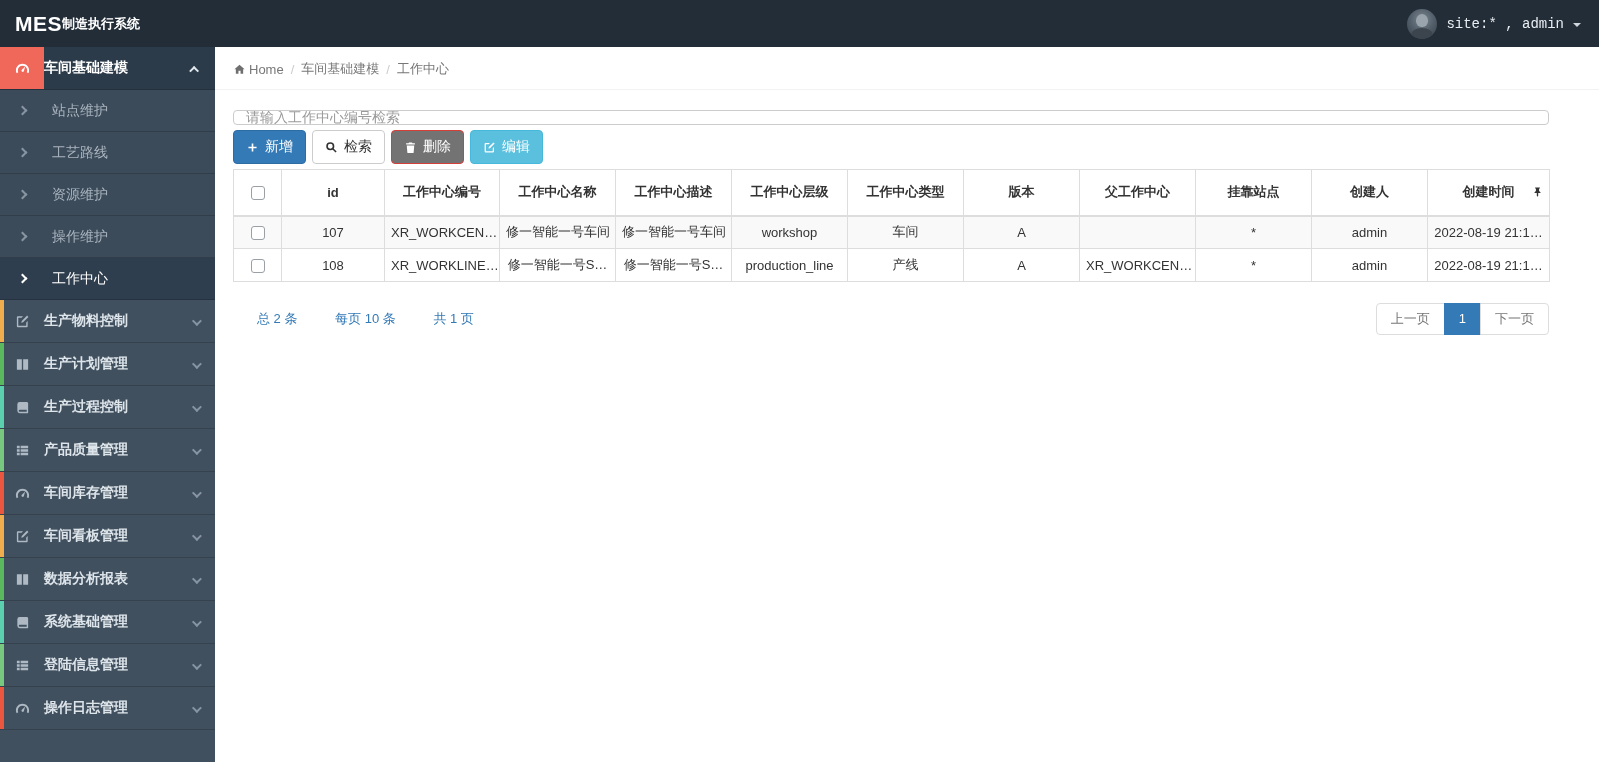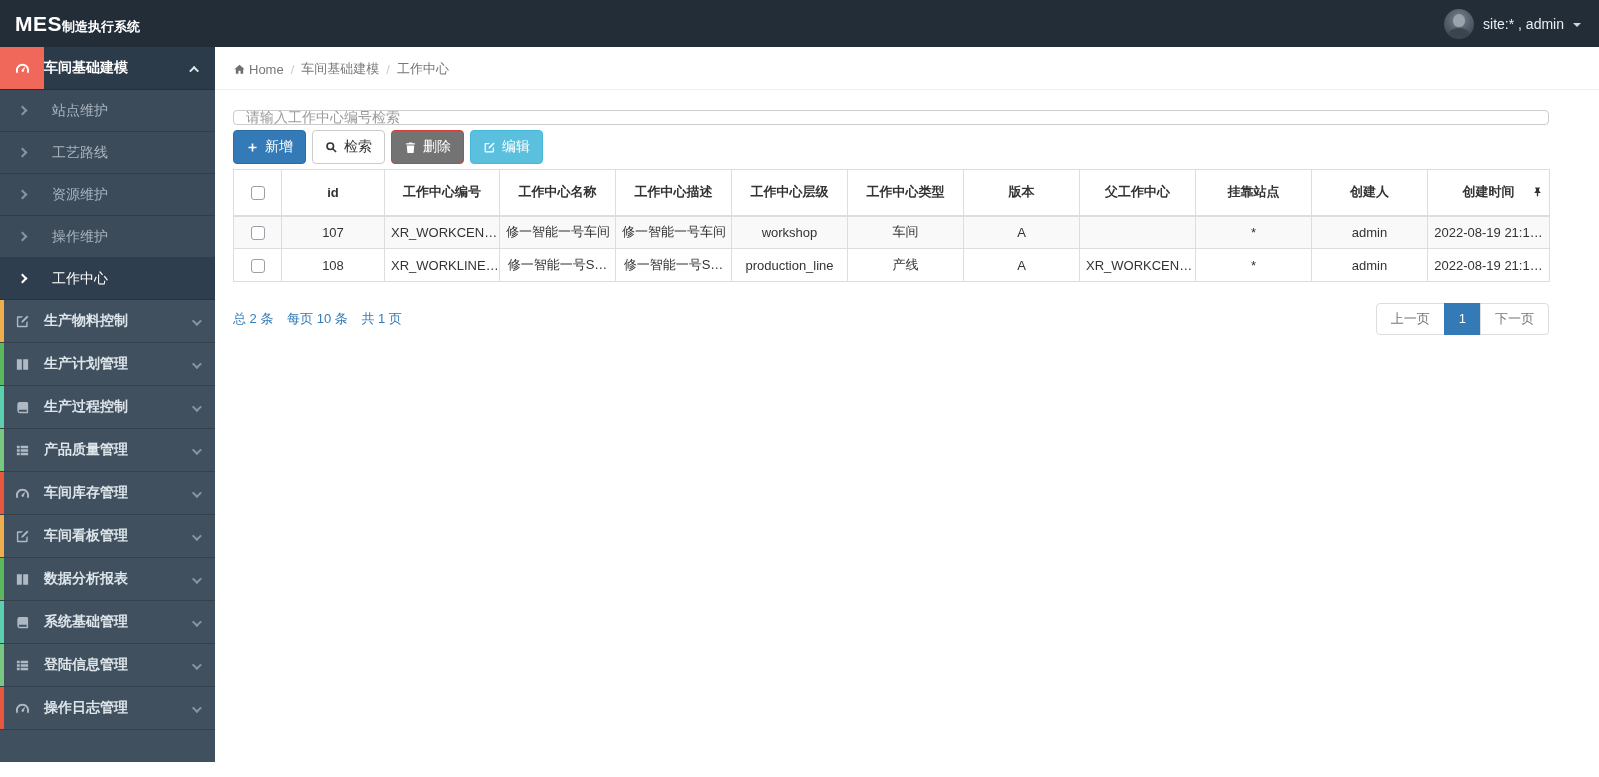--- a/index.html
+++ b/index.html
@@ -2,25 +2,25 @@
 <html><head>
 <meta charset="utf-8">
 <style>
   * { box-sizing: border-box; margin: 0; padding: 0; }
   html,body { width:1599px; height:777px; overflow:hidden; background:#fff;
     font-family:"Liberation Sans","DejaVu Sans",sans-serif; }
 
   
   .navbar { position:absolute; left:0; top:0; width:1599px; height:47px;
     background:#232d38; display:flex; align-items:center; z-index:10; }
-  .logo { padding-left:15px; color:#fff; display:flex; align-items:flex-end; cursor:pointer; }
+  .logo { padding-left:15px; color:#fff; display:flex; align-items:center; cursor:pointer; }
   .logo-mes { font-size:21px; font-weight:bold; letter-spacing:.5px; }
   .logo-suffix { font-size:13px; font-weight:bold; }
   .user-menu { margin-left:auto; margin-right:18px; display:flex; align-items:center; gap:9px;
-    color:#e9eef2; font-size:14px; cursor:pointer; }
+    color:#e9eef2; font-size:14px; cursor:pointer;font-family:Liberation Mono, monospace; }
   .avatar { width:30px; height:30px; border-radius:50%; overflow:hidden; position:relative;
     background:radial-gradient(circle at 50% 35%, #7d8892 0%, #55616c 45%, #323c46 100%); }
   .avatar::before { content:""; position:absolute; left:9px; top:5px; width:12px; height:13px;
     border-radius:50% 50% 45% 45%; background:#9aa4ad; }
   .avatar::after { content:""; position:absolute; left:4px; top:19px; width:22px; height:14px;
     border-radius:50% 50% 0 0; background:#3c454e; }
   .caret { width:0; height:0; border-left:4px solid transparent; border-right:4px solid transparent;
     border-top:4px solid #cfd6dc; margin-top:2px; }
 
   
@@ -88,21 +88,21 @@
     background:#fff; }
   tbody tr:nth-child(odd) { background:#f9f9f9; }
   .cb { display:inline-block; width:14px; height:14px; border:1px solid #9aa0a6; border-radius:3px;
     background:#fff; vertical-align:middle; cursor:pointer; }
   .pin { position:absolute; right:6px; top:50%; transform:translateY(-50%); width:11px; height:11px;
     fill:#333; cursor:pointer; }
 
   
   .table-footer { display:flex; align-items:center; margin-top:21px; width:1316px; }
   .records-summary { font-size:13px; color:#337ab7; }
-  .records-summary span { margin-right:10px; }
+  .records-summary span { margin-right:10px;margin-left:24px; }
   .pager { margin-left:auto; display:flex;border-radius:7px; }
   .page { border:1px solid #ddd; background:#fff; color:#777; font-size:13px;
     padding:7px 14px; margin-left:-1px; cursor:pointer; line-height:1.2; }
   .page:first-child { border-radius:4px 0 0 4px; margin-left:0; }
   .page:last-child { border-radius:0 4px 4px 0; }
   .page.active { background:#337ab7; border-color:#337ab7; color:#fff; }
 
   .svg-defs { position:absolute; width:0; height:0; overflow:hidden; }
 </style>
 </head>

